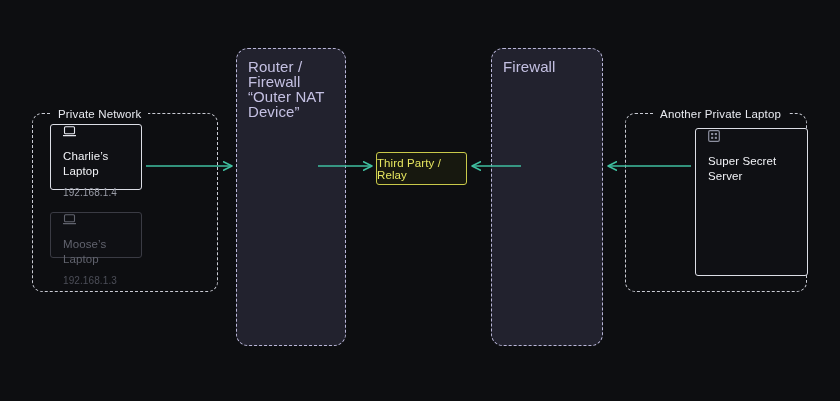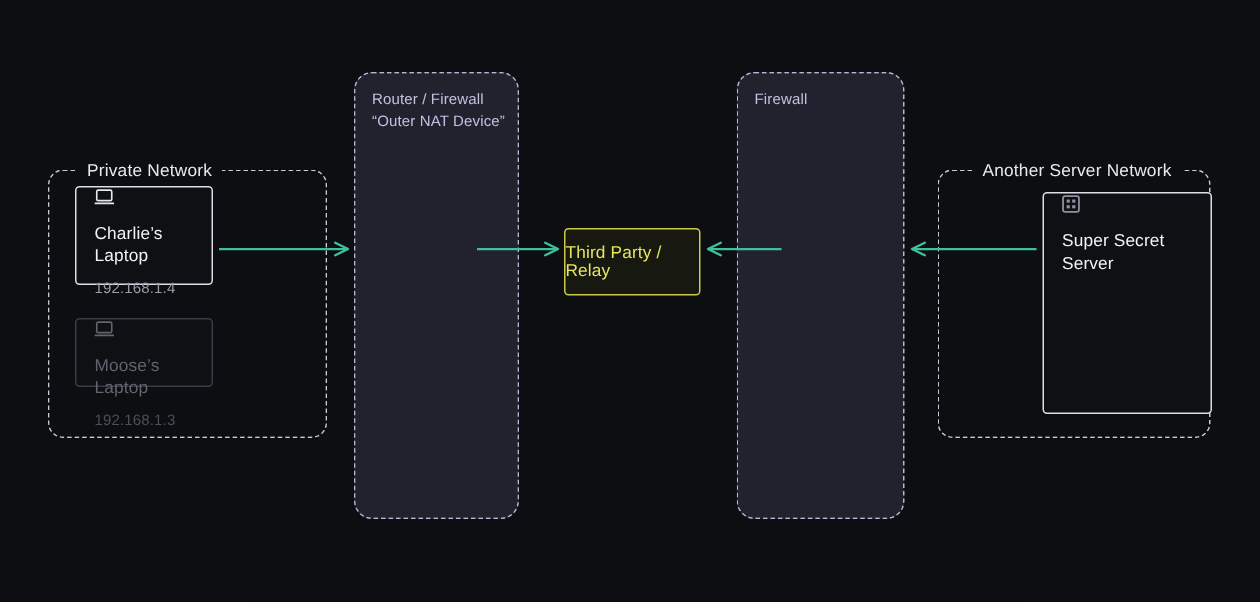--- a/index.html
+++ b/index.html
@@ -47,21 +47,21 @@
     border: 1px dashed #b9b6d8;
     border-radius: 12px;
     background: #22222e;
     box-sizing: border-box;
   }
   .fwpanel-label {
     position: absolute;
     left: 11px;
     top: 10px;
     color: #c4c0e2;
-    font-size: 10px;
+    font-size: 15px;
     line-height: 15px;
     white-space: pre-line;
     letter-spacing: 0.1px;
   }
 
   
   .card {
     position: absolute;
     box-sizing: border-box;
     border-radius: 3px;
@@ -149,30 +149,30 @@
     </span>
     <div class="card-title">Moose’s Laptop</div>
     <div class="card-sub">192.168.1.3</div>
   </div>
 
   <div class="fwpanel" style="left:236px; top:48px; width:110px; height:298px;">
     <span class="fwpanel-label">Router / Firewall
 “Outer NAT Device”</span>
   </div>
 
-  <div class="relay" style="left:376px; top:152px; width:91px; height:45px;">
+  <div class="relay" style="left:376px; top:152px; width:91px; height:33px;">
     <span>Third Party / Relay</span>
   </div>
 
   <div class="fwpanel" style="left:491px; top:48px; width:112px; height:298px;">
     <span class="fwpanel-label">Firewall</span>
   </div>
 
   <div class="netgroup" style="left:625px; top:113px; width:182px; height:179px;">
-    <span class="netgroup-label label-right">Another Server Network</span>
+    <span class="netgroup-label label-right">Another Private Laptop</span>
   </div>
 
   <div class="card card-active" style="left:695px; top:128px; width:113px; height:148px;">
     <span class="card-icon">
       <svg width="12" height="12" viewBox="0 0 12 12">
         <rect x="0.7" y="0.7" width="10.6" height="10.6" rx="1.4" fill="none" stroke="#8d90a0" stroke-width="1.2"></rect>
         <rect x="3.1" y="3.0" width="2.1" height="2.1" fill="#8d90a0"></rect>
         <rect x="6.8" y="3.0" width="2.1" height="2.1" fill="#8d90a0"></rect>
         <rect x="3.1" y="6.8" width="2.1" height="2.1" fill="#8d90a0"></rect>
         <rect x="6.8" y="6.8" width="2.1" height="2.1" fill="#8d90a0"></rect>

